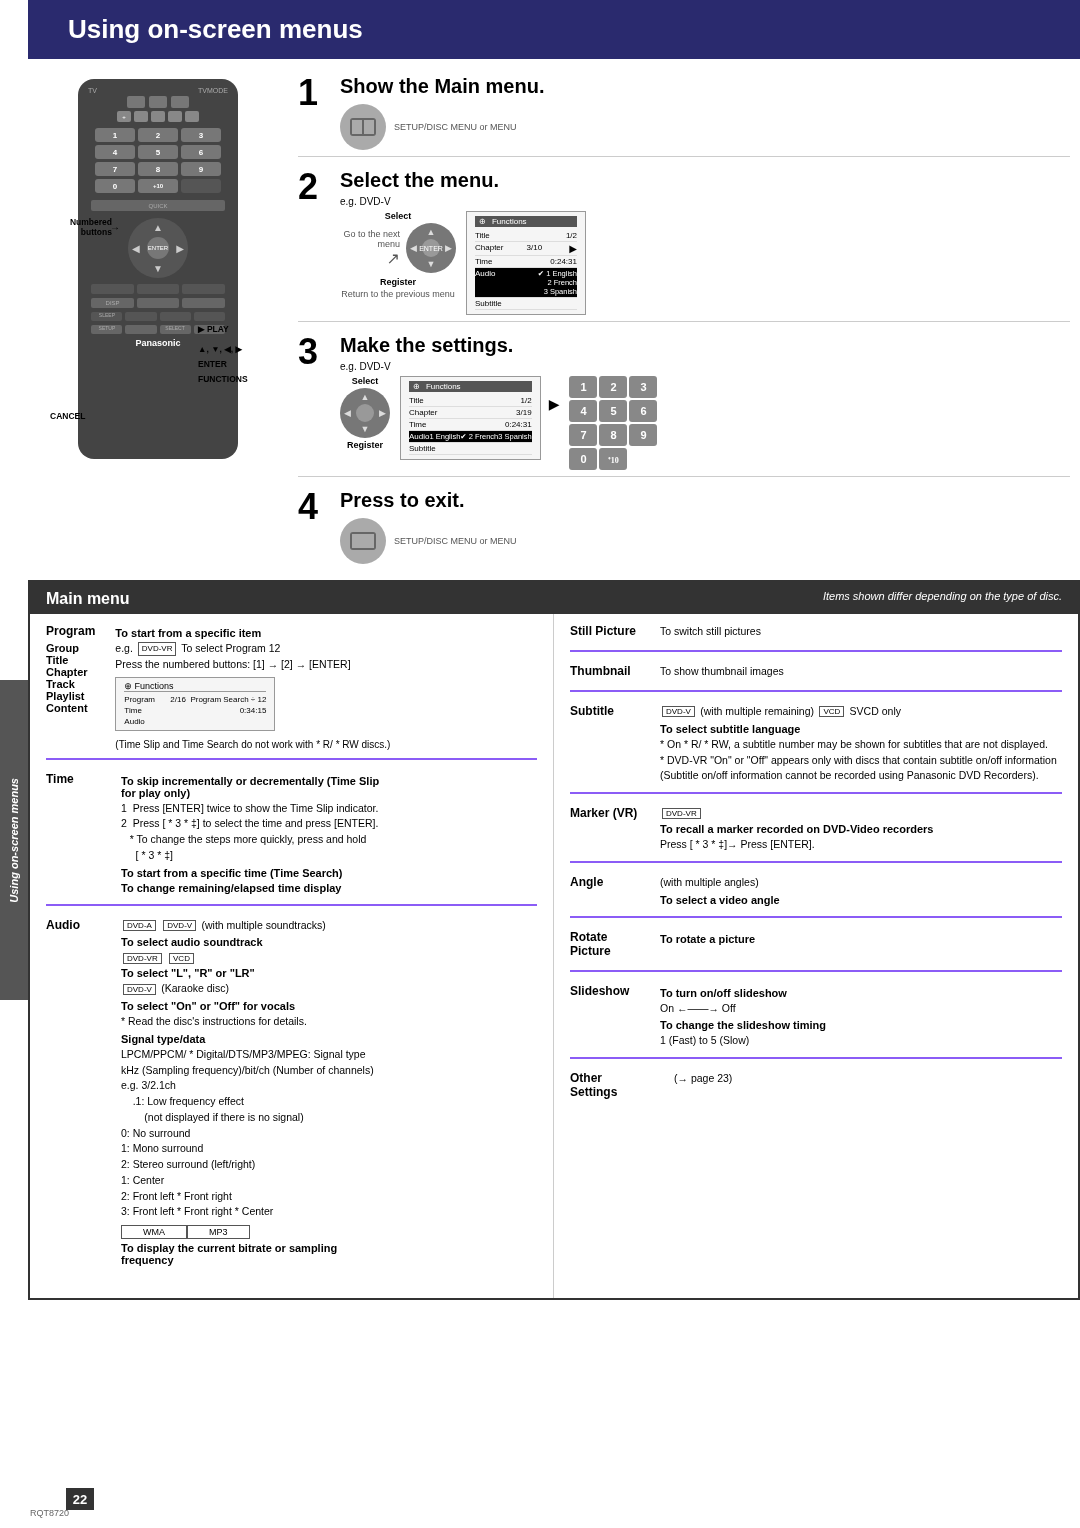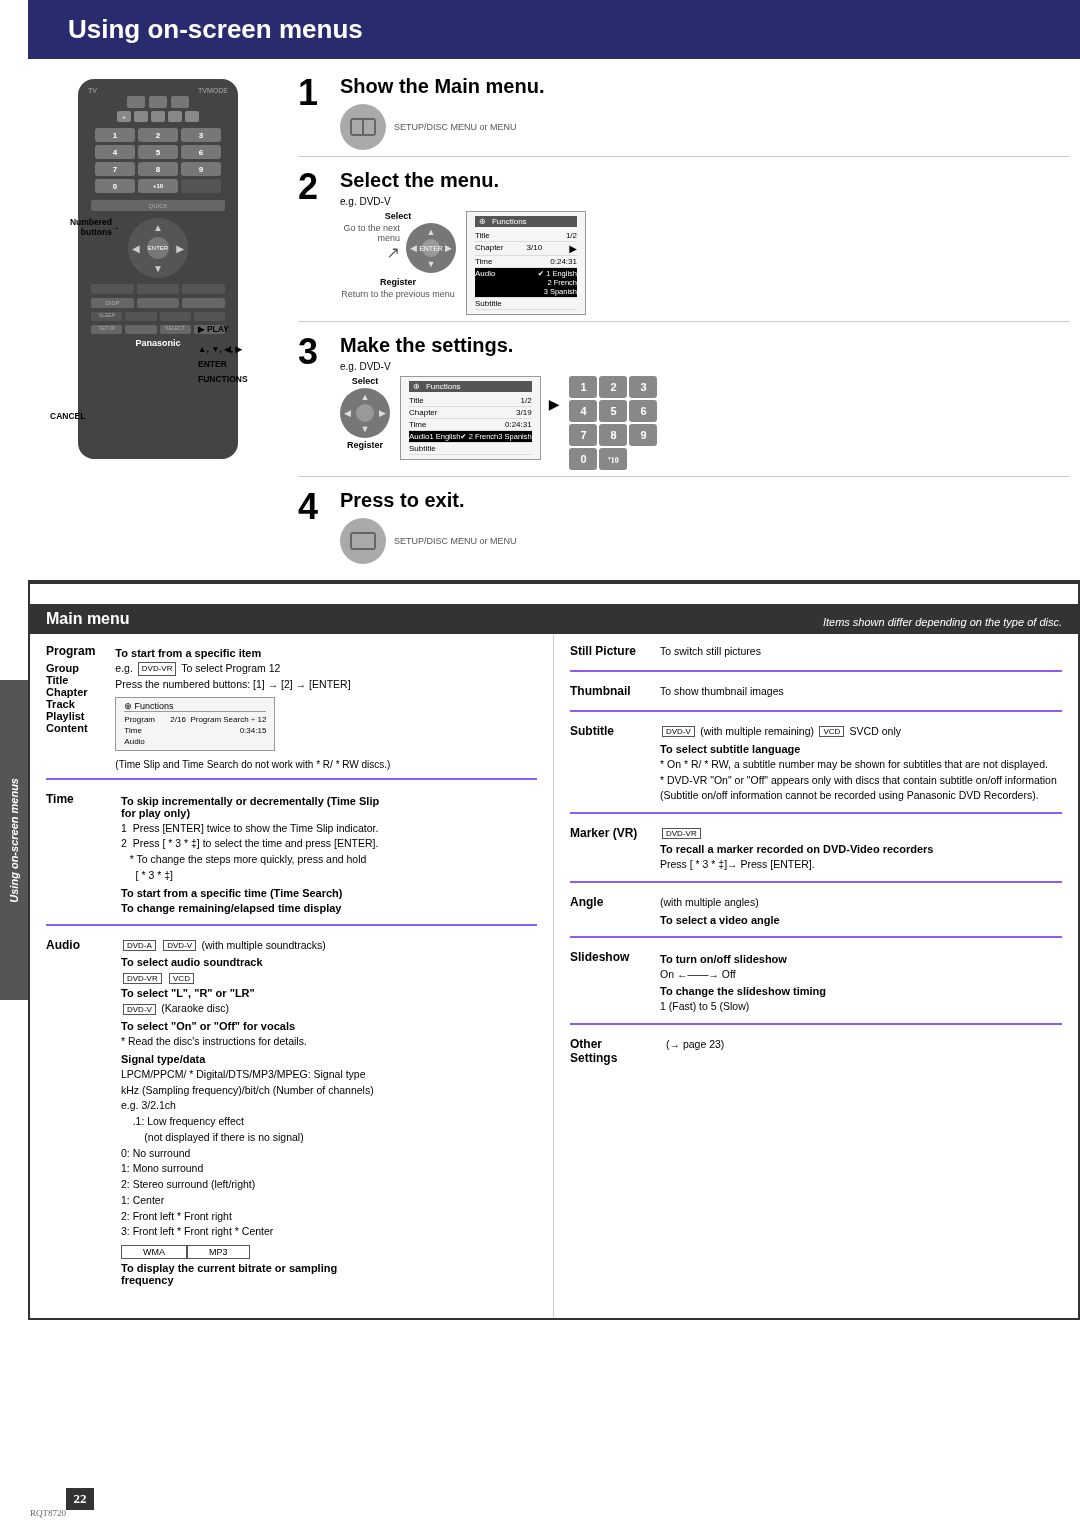--- a/index.html
+++ b/index.html
@@ -233,22 +233,21 @@
       margin-left: 28px;
       border: 2px solid #333;
     }
 
     .main-menu-header {
       background: #333;
       color: #fff;
       padding: 6px 16px;
       display: flex;
       justify-content: space-between;
-      align-items: flex-end;
-      margin-top: 20px;
+      align-items: flex-start;
     }
 
     .main-menu-header .title {
       font-size: 16px;
       font-weight: bold;
     }
 
     .main-menu-header .note {
       font-size: 11px;
       font-style: italic;
@@ -496,21 +495,21 @@
         <div class="step-number">2</div>
         <div class="step-content">
           <div class="step-title">Select the menu.</div>
           <div style="font-size:10px;margin:2px 0;">
             <span>e.g. DVD-V</span>
           </div>
           <div style="display:flex;align-items:flex-start;gap:10px;margin-top:4px;">
 
             <div style="display:flex;flex-direction:column;align-items:center;gap:2px;">
               <div style="font-size:9px;font-weight:bold;">Select</div>
-              <div style="display:flex;gap:6px;">
+              <div style="display:flex;align-items:center;gap:6px;">
                 <div style="font-size:9px;color:#555;text-align:right;max-width:60px;">
                   <span>Go to the next menu</span>
                   <br><span style="font-size:16px;">↗</span>
                 </div>
                 <div style="width:50px;height:50px;background:#777;border-radius:50%;display:flex;align-items:center;justify-content:center;position:relative;">
                   <div style="width:18px;height:18px;background:#999;border-radius:50%;display:flex;align-items:center;justify-content:center;">
                     <span style="font-size:7px;color:#fff;">ENTER</span>
                   </div>
                   <span style="position:absolute;top:4px;font-size:9px;color:#ddd;">▲</span>
                   <span style="position:absolute;bottom:4px;font-size:9px;color:#ddd;">▼</span>
@@ -808,42 +807,48 @@
         <div class="menu-item-block">
           <div style="display:flex;gap:10px;">
             <span class="menu-item-title" style="min-width:80px;">Angle</span>
             <div>
               <div class="menu-item-text">(with multiple angles)</div>
               <div class="menu-item-subtitle bold-text">To select a video angle</div>
             </div>
           </div>
         </div>
 
+        <div class="menu-item-block">
+          <div style="display:flex;gap:10px;">
+            <span class="menu-item-title" style="min-width:80px;">Rotate<br>Picture</span>
+            <div class="menu-item-subtitle bold-text">To rotate a picture</div>
+          </div>
+        </div>
 
         <div class="menu-item-block">
           <div style="display:flex;gap:10px;">
             <span class="menu-item-title" style="min-width:80px;">Slideshow</span>
             <div>
               <div class="menu-item-subtitle bold-text">To turn on/off slideshow</div>
               <div class="menu-item-text">On ←——→ Off</div>
               <div class="menu-item-subtitle bold-text">To change the slideshow timing</div>
               <div class="menu-item-text">1 (Fast) to 5 (Slow)</div>
             </div>
           </div>
         </div>
 
         <div class="menu-item-block" style="border-bottom:none;">
-          <div style="display:flex;gap:16px;">
+          <div style="display:flex;gap:24px;">
             <span class="menu-item-title" style="min-width:80px;">Other<br>Settings</span>
             <div class="menu-item-text">(→ page 23)</div>
           </div>
         </div>
 
       </div>
     </div>
   </div>
 
-  <div style="position:absolute;bottom:10px;left:30px;display:flex;align-items:center;gap:8px;font-family:Liberation Serif, serif;">
+  <div style="position:absolute;bottom:10px;left:30px;display:flex;align-items:center;gap:8px;">
     <div class="page-number">22</div>
     <div style="font-size:9px;color:#666;">RQT8720</div>
   </div>
 
 </div>
 
 </body></html>

